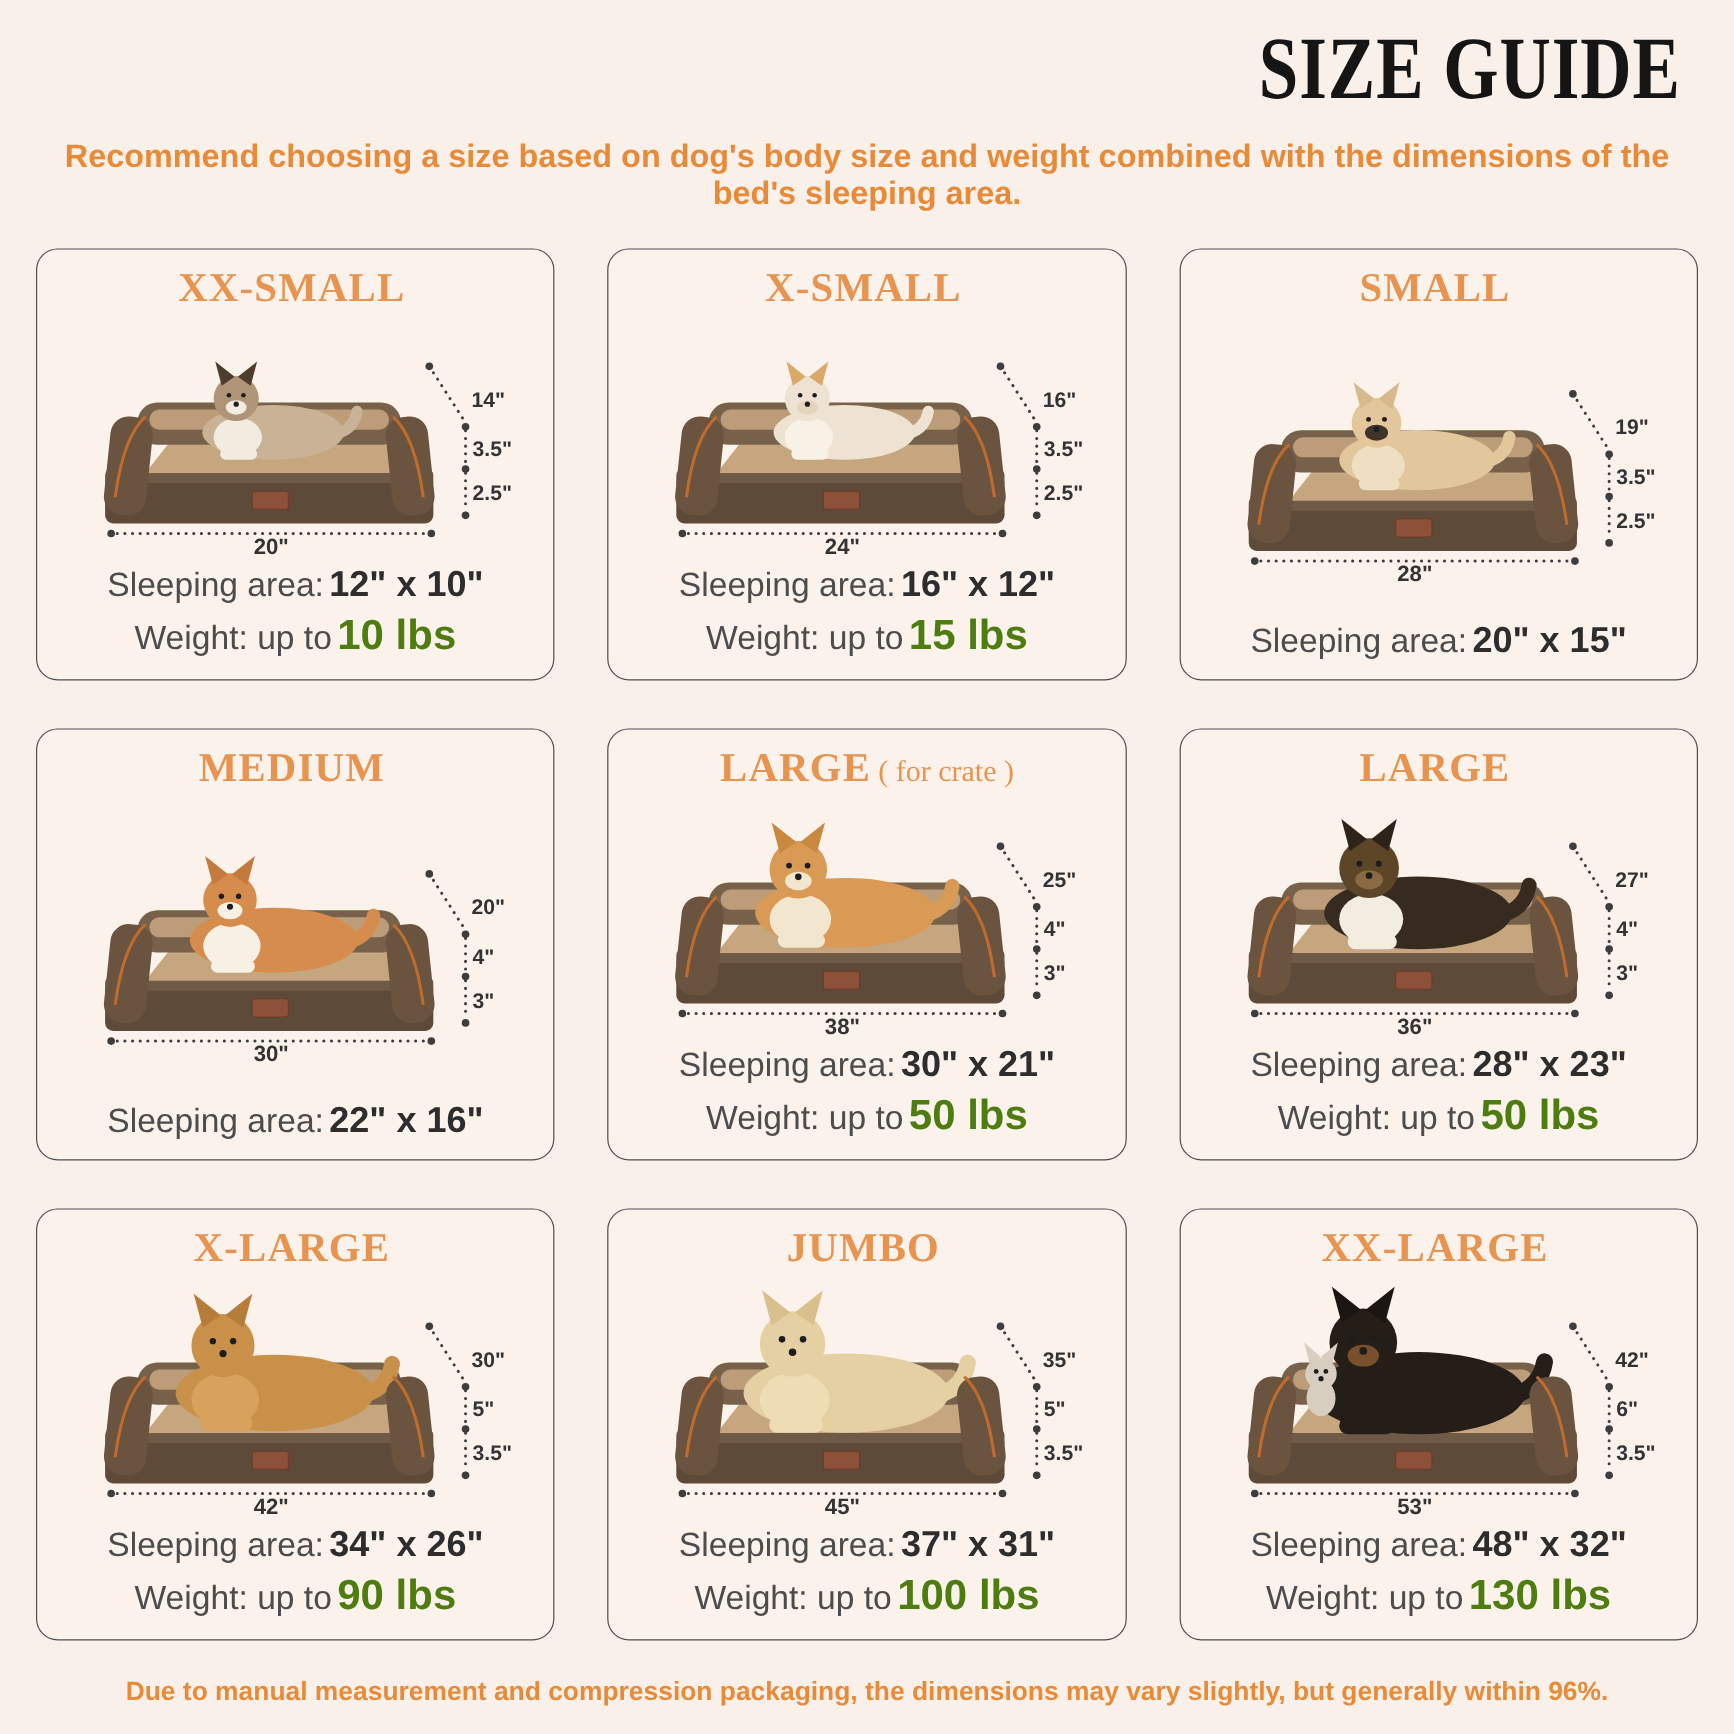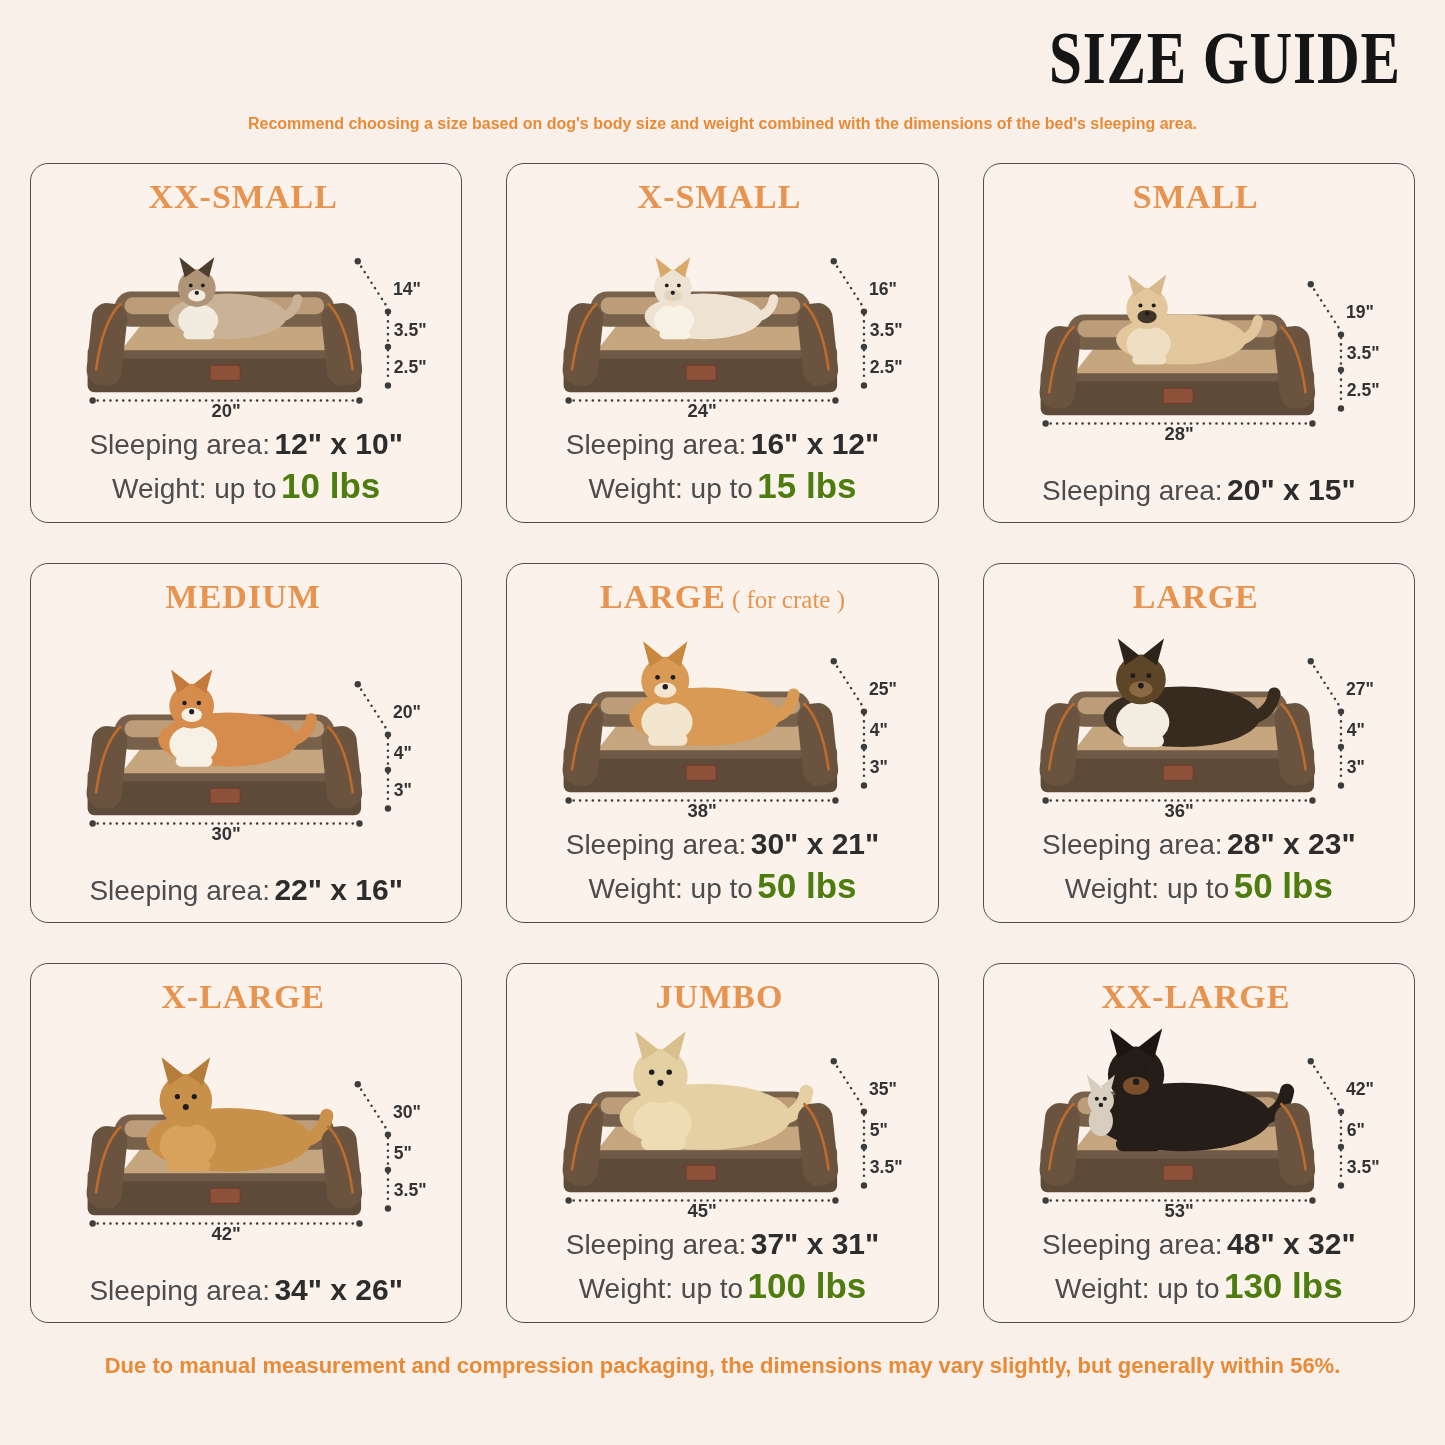--- a/index.html
+++ b/index.html
@@ -15,21 +15,21 @@
     margin:16px 0 0 0;
     font-family:"Liberation Serif", serif;
     font-weight:700;
     font-size:74px;
     letter-spacing:1px;
     color:#151515;
     transform:scaleX(.80);
   }
   p.subtitle{
     margin:14px 30px 30px 30px;
-    font-size:16px;
+    font-size:27px;
     font-weight:bold;
     color:#e78b39;
     text-align:center;
   }
   .grid{
     display:grid;
     grid-template-columns:repeat(3,1fr);
     column-gap:44px;
     row-gap:40px;
     margin:0 30px;
@@ -416,20 +416,21 @@
               <text x="391" y="181" fill="#333" font-family="&quot;Liberation Sans&quot;, sans-serif" font-weight="bold" font-size="21" text-anchor="start">3.5"</text>
               <circle cx="384" cy="196" r="3.8" fill="#3d3d3d"></circle>
               <circle cx="32" cy="214" r="3.8" fill="#3d3d3d"></circle>
               <line x1="38" y1="214" x2="344" y2="214" stroke="#3d3d3d" stroke-width="3" stroke-linecap="round" stroke-dasharray="0.1 7.5"></line>
               <circle cx="350" cy="214" r="3.8" fill="#3d3d3d"></circle>
               <text x="191" y="234" fill="#333" font-family="&quot;Liberation Sans&quot;, sans-serif" font-weight="bold" font-size="22" text-anchor="middle">42"</text>
             </g>
           </svg>
         </div>
       <p class="line"><span class="lbl">Sleeping area:</span> <span class="area-val">34" x 26"</span></p>
+      <p class="line weight-line"><span class="lbl">Weight: up to</span> <span class="weight-val">90 lbs</span></p>
     </section>
 
     <section class="card">
       <h2 class="card-title"><span>JUMBO</span><span class="note"></span></h2>
       <div class="figure">
           <svg viewBox="0 0 430 236" preserveAspectRatio="xMidYMid meet">
             <g>
               <rect x="26" y="150" width="326" height="20" rx="6" fill="#6e5a46"></rect>
               <rect x="26" y="164" width="326" height="40" rx="8" fill="#5e4a38"></rect>
               <path d="M66 154 L314 154 L338 116 L96 116 Z" fill="#c6a67e"></path>
@@ -525,14 +526,14 @@
               <text x="191" y="234" fill="#333" font-family="&quot;Liberation Sans&quot;, sans-serif" font-weight="bold" font-size="22" text-anchor="middle">53"</text>
             </g>
           </svg>
         </div>
       <p class="line"><span class="lbl">Sleeping area:</span> <span class="area-val">48" x 32"</span></p>
       <p class="line weight-line"><span class="lbl">Weight: up to</span> <span class="weight-val">130 lbs</span></p>
     </section>
 
   </div>
 
-  <p class="footnote">Due to manual measurement and compression packaging, the dimensions may vary slightly, but generally within 56%.</p>
+  <p class="footnote">Due to manual measurement and compression packaging, the dimensions may vary slightly, but generally within 96%.</p>
 </div>
 
 </body></html>

